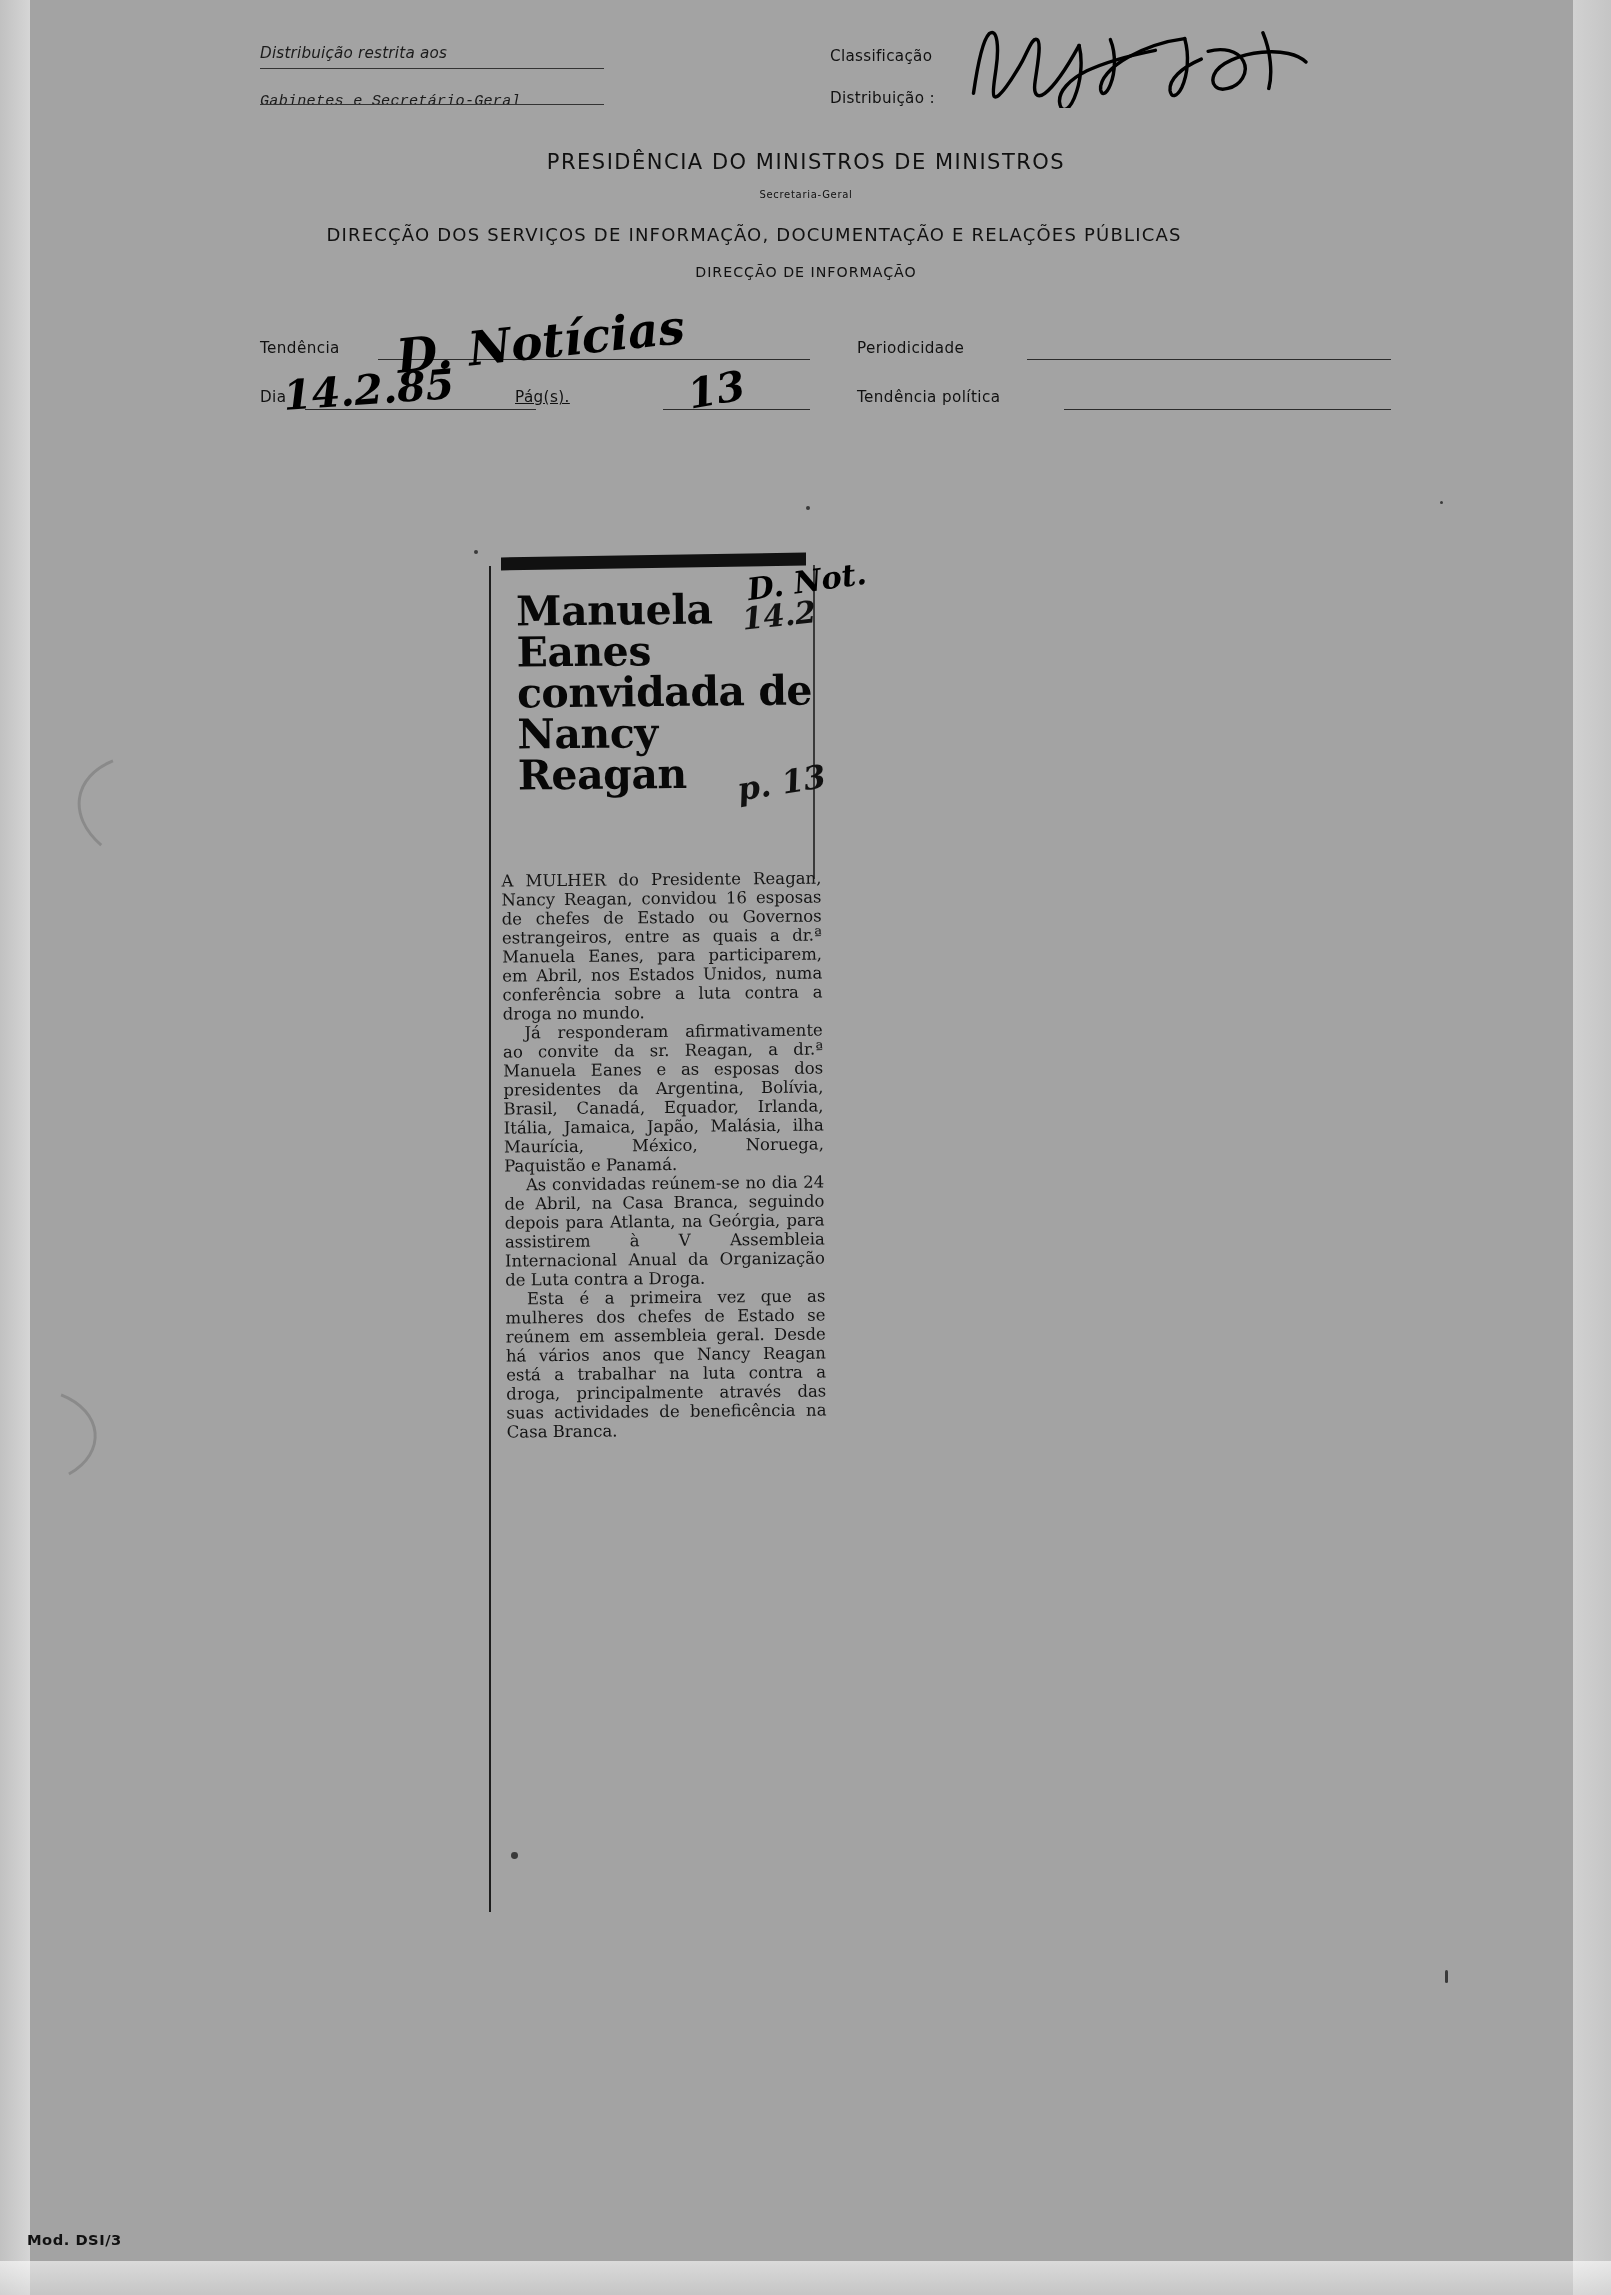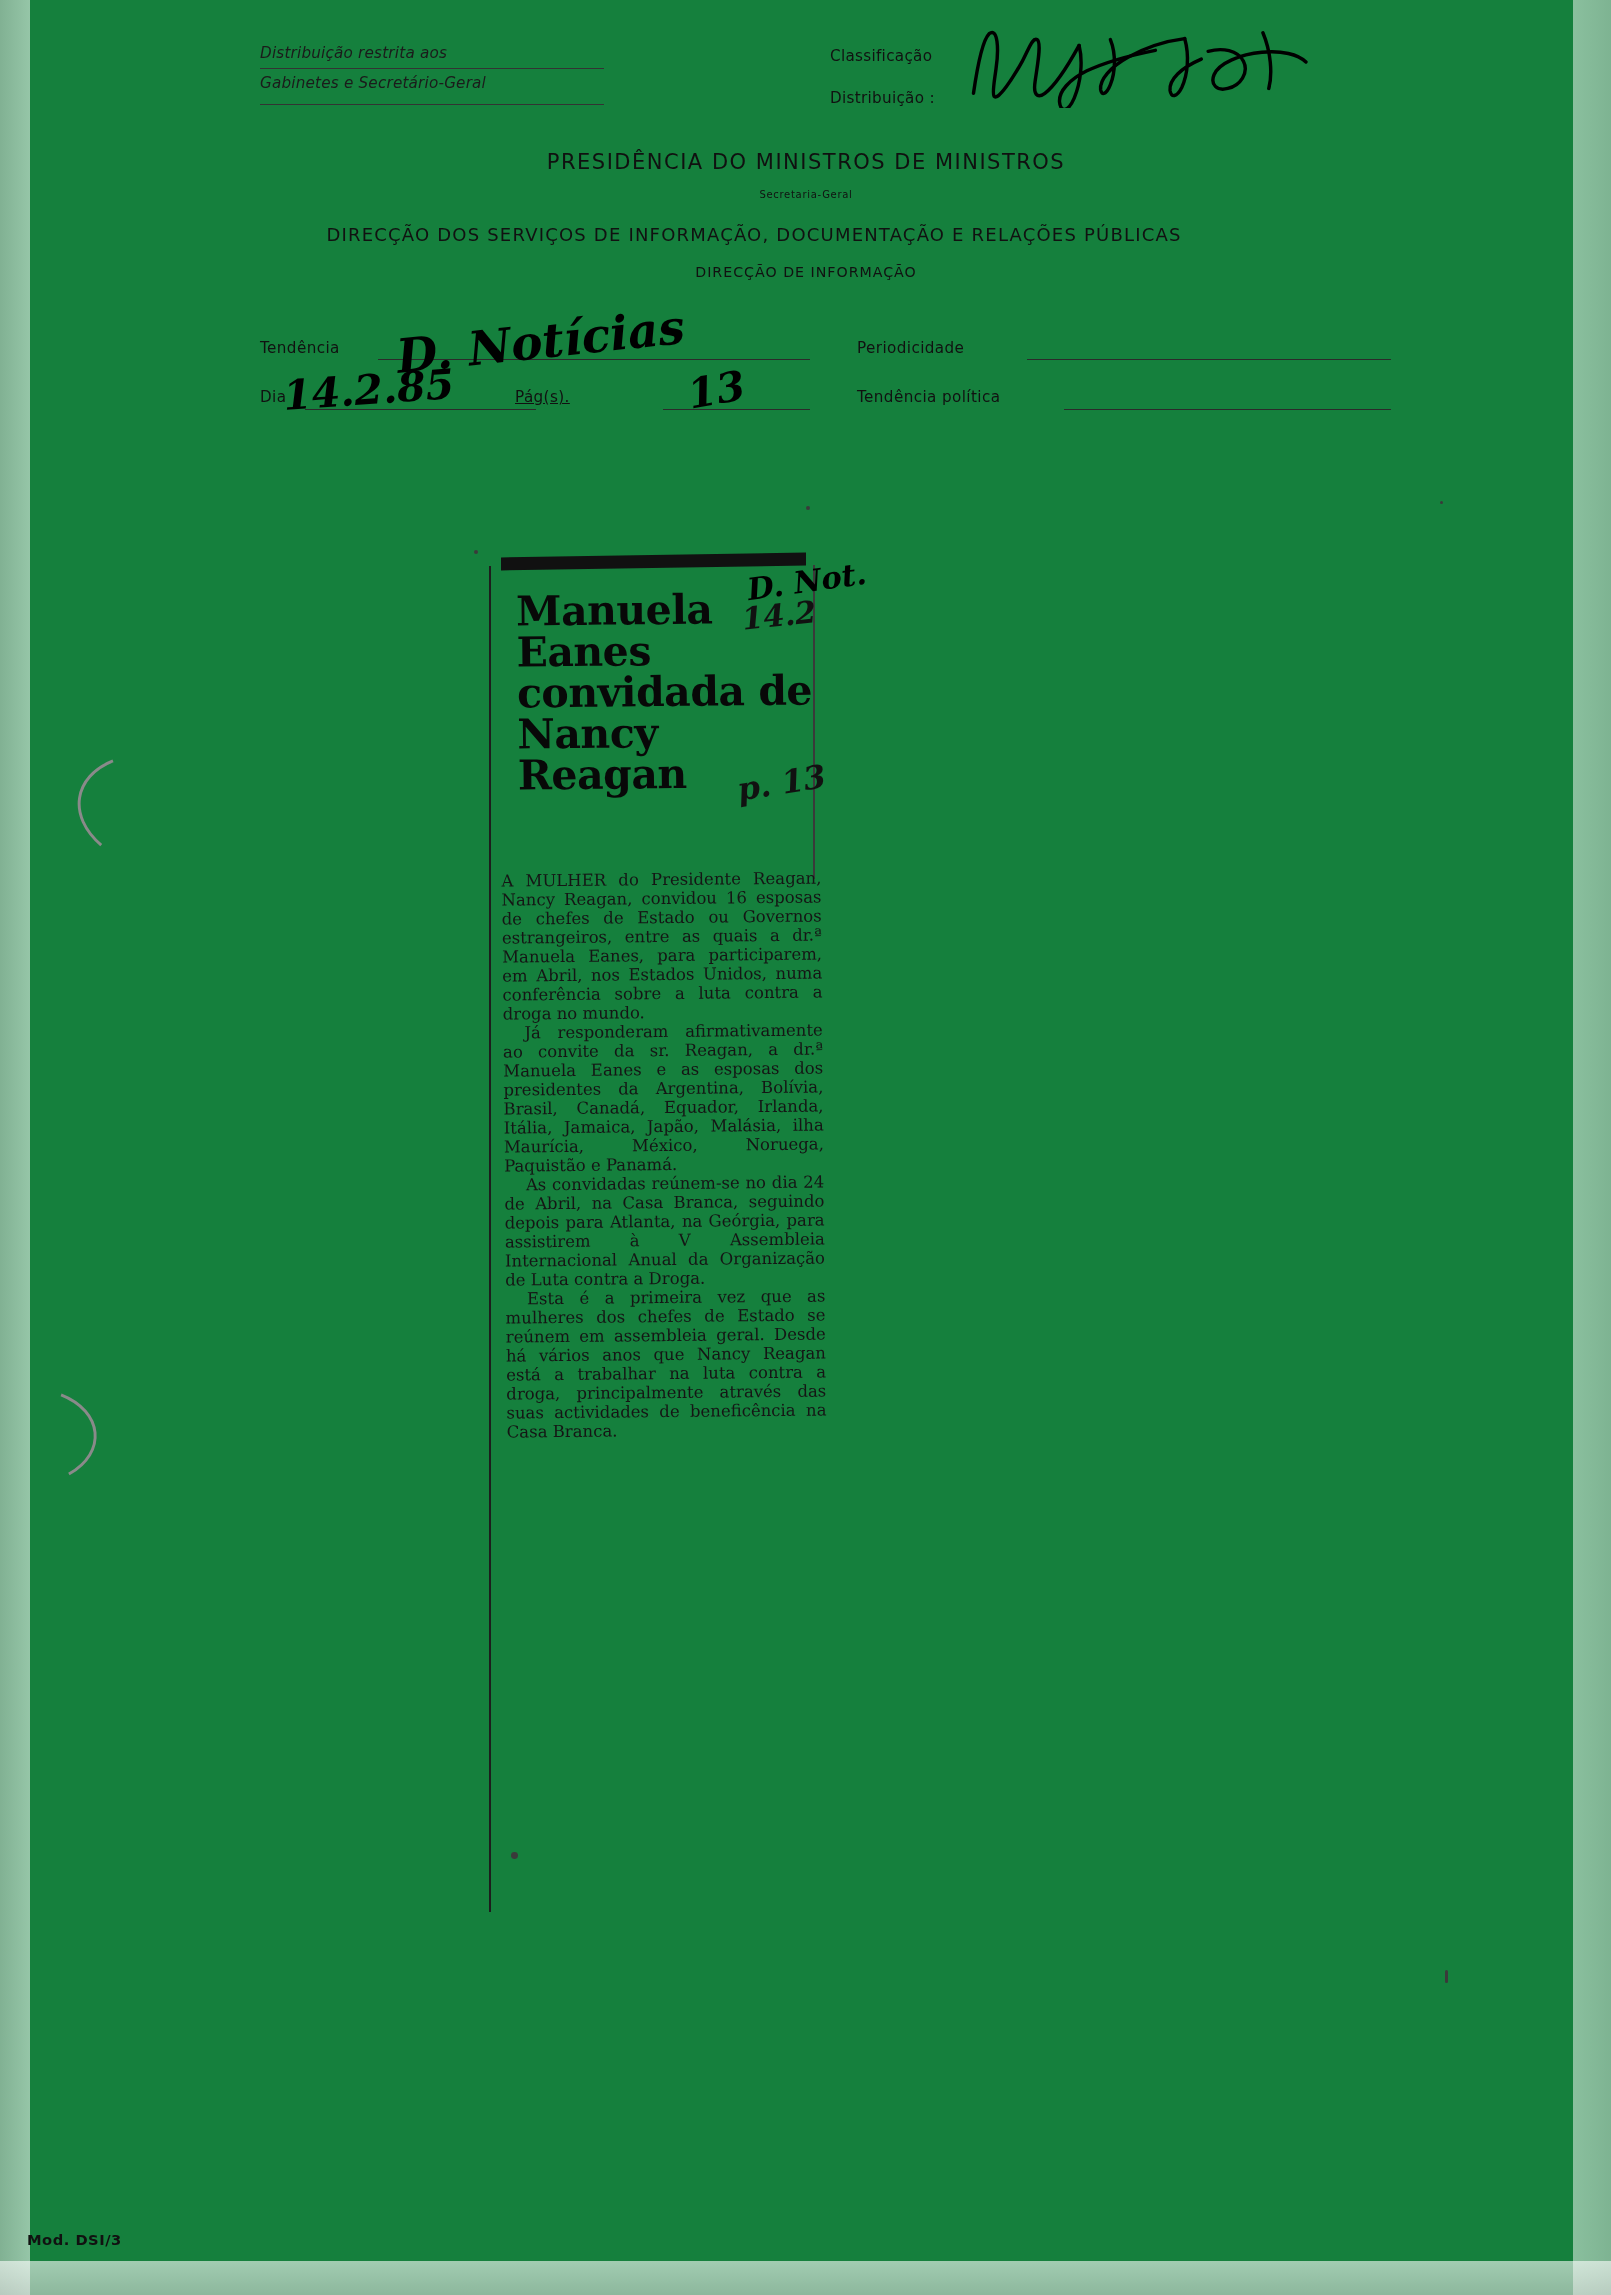--- a/index.html
+++ b/index.html
@@ -14,21 +14,21 @@
     font-family: "Liberation Sans", sans-serif;
     color: #111;
     overflow: hidden;
   }
 
   .page {
     position: absolute;
     left: 0; top: 0;
     width: 1612px;
     height: 2295px;
-    background: #15803d;
+    background: #a3a3a3;
   }
 
   
   .scan-edge-left {
     position: absolute;
     left: 0; top: 0;
     width: 29.5px; height: 2295px;
     background: linear-gradient(to right, #d9d9d9, #ffffff);
     opacity: .55;
   }
@@ -59,21 +59,21 @@
     left: 260px;
     top: 44px;
     width: 373px;
     font-family: "DejaVu Sans", sans-serif;
     font-style: italic;
     font-size: 15.2px;
     letter-spacing: 0.2px;
     color: #1b1b1b;
   }
   .restricted .line1 { display: block; }
-  .restricted .line2 { display: block; margin-top: 12px; }
+  .restricted .line2 { display: block; margin-top: 30px; font-family: Liberation Mono, monospace; }
   .restricted .rule {
     position: absolute;
     left: 0;
     width: 344px;
     height: 1px;
     background: #333;
   }
   .restricted .rule.r1 { top: 23.6px; }
   .restricted .rule.r2 { top: 60px; }
 

